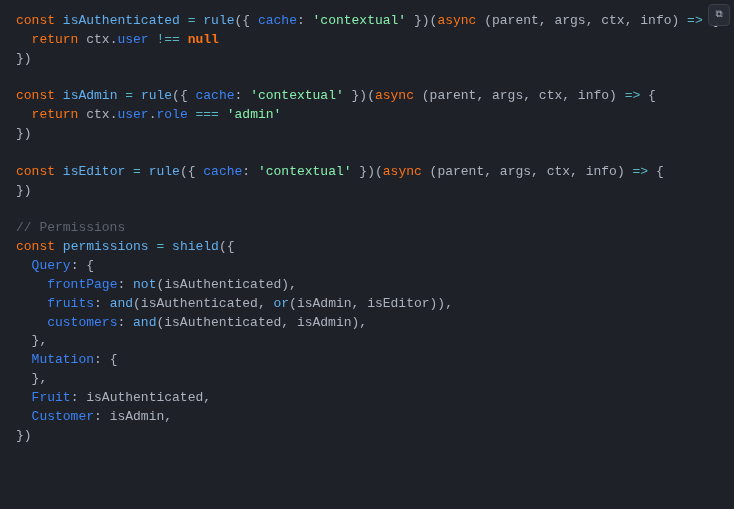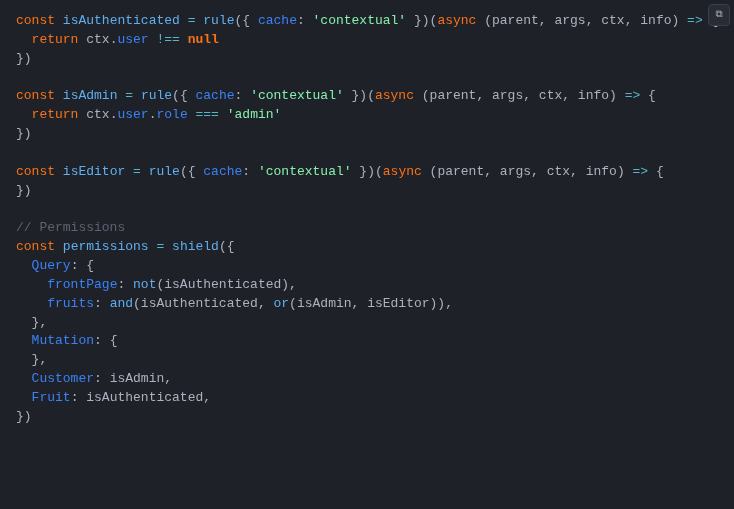--- a/index.html
+++ b/index.html
@@ -56,19 +56,20 @@
     <div class="line"><span class="p">})</span></div>
     <div class="line">&nbsp;</div>
     <div class="line"><span class="kw">const</span><span class="p"> </span><span class="fn">isEditor</span><span class="p"> </span><span class="op">=</span><span class="p"> </span><span class="fn">rule</span><span class="p">({ </span><span class="prop">cache</span><span class="p">: </span><span class="str">'contextual'</span><span class="p"> })(</span><span class="kw">async</span><span class="p"> (</span><span class="pn">parent</span><span class="p">, </span><span class="pn">args</span><span class="p">, </span><span class="pn">ctx</span><span class="p">, </span><span class="pn">info</span><span class="p">) </span><span class="op">=&gt;</span><span class="p"> {</span></div>
     <div class="line"><span class="p">})</span></div>
     <div class="line">&nbsp;</div>
     <div class="line"><span class="cmt">// Permissions</span></div>
     <div class="line"><span class="kw">const</span><span class="p"> </span><span class="fn">permissions</span><span class="p"> </span><span class="op">=</span><span class="p"> </span><span class="fn">shield</span><span class="p">({</span></div>
     <div class="line"><span class="p">  </span><span class="prop">Query</span><span class="p">: {</span></div>
     <div class="line"><span class="p">    </span><span class="prop">frontPage</span><span class="p">: </span><span class="fn">not</span><span class="p">(</span><span class="pn">isAuthenticated</span><span class="p">),</span></div>
     <div class="line"><span class="p">    </span><span class="prop">fruits</span><span class="p">: </span><span class="fn">and</span><span class="p">(</span><span class="pn">isAuthenticated</span><span class="p">, </span><span class="fn">or</span><span class="p">(</span><span class="pn">isAdmin</span><span class="p">, </span><span class="pn">isEditor</span><span class="p">)),</span></div>
+    <div class="line"><span class="p">    </span><span class="prop">customers</span><span class="p">: </span><span class="fn">and</span><span class="p">(</span><span class="pn">isAuthenticated</span><span class="p">, </span><span class="pn">isAdmin</span><span class="p">),</span></div>
     <div class="line"><span class="p">  },</span></div>
     <div class="line"><span class="p">  </span><span class="prop">Mutation</span><span class="p">: {</span></div>
     <div class="line"><span class="p">  },</span></div>
+    <div class="line"><span class="p">  </span><span class="prop">Fruit</span><span class="p">: </span><span class="pn">isAuthenticated</span><span class="p">,</span></div>
     <div class="line"><span class="p">  </span><span class="prop">Customer</span><span class="p">: </span><span class="pn">isAdmin</span><span class="p">,</span></div>
-    <div class="line"><span class="p">  </span><span class="prop">Fruit</span><span class="p">: </span><span class="pn">isAuthenticated</span><span class="p">,</span></div>
     <div class="line"><span class="p">})</span></div>
   </div>
 
 </body></html>

